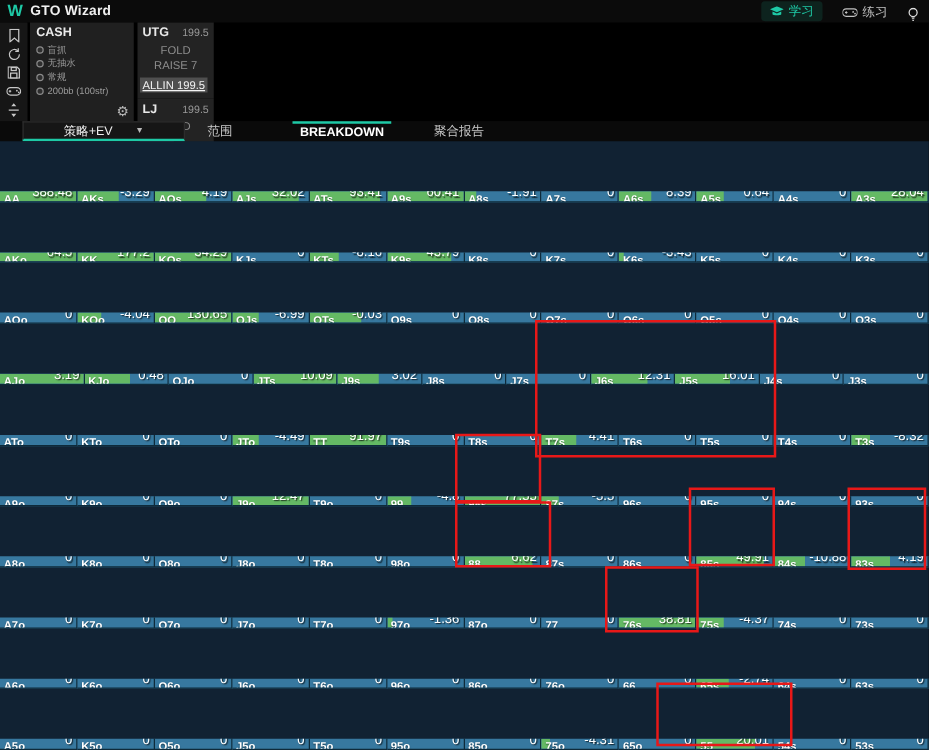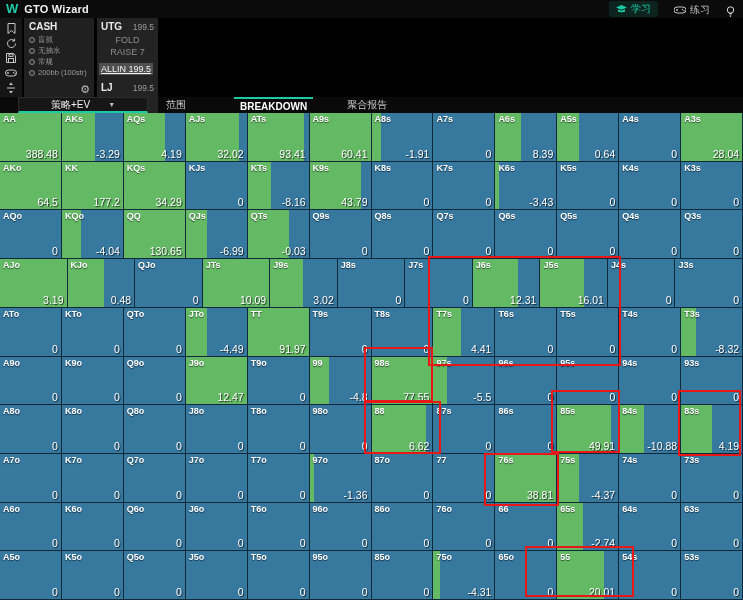--- a/index.html
+++ b/index.html
@@ -14,21 +14,21 @@
   #topbar .right { margin-left:auto; display:flex; align-items:flex-end; gap:16px; }
   .tb-btn { display:flex; align-items:center; gap:4px; font-size:10px; cursor:pointer; }
   .tb-btn.study { color:var(--accent); background:rgba(30,201,166,.13); padding:1px 7px; border-radius:3px; }
   .tb-btn.practice { color:#c2c2c2; }
   .tb-ico { display:inline-block; }
 
   
   #posrow { height:79px; background:#000; display:flex; align-items:stretch; }
   #sidebar { width:22px; background:#161616; display:flex; flex-direction:column; align-items:center; padding:4px 0 3px; justify-content:space-between; }
   .sb-ico { width:13px; height:12px; display:flex; align-items:center; justify-content:center; cursor:pointer; }
-  #cashpanel { width:70px; background:#202020; margin-left:2px; margin-right:3px; padding:3px 4px 2px 5px; position:relative; }
+  #cashpanel { width:83px; background:#202020; margin-left:2px; margin-right:3px; padding:3px 4px 2px 5px; position:relative; }
   #cashpanel .title { color:#eaeaea; font-weight:bold; font-size:10px; margin-bottom:2px; }
   .cash-item { display:flex; align-items:center; gap:3px; color:#9a9a9a; font-size:7.5px; line-height:11px; white-space:nowrap; }
   .coin { width:6px; height:6px; border-radius:50%; border:1px solid #8a8a8a; background:#2e2e2e; flex:0 0 auto; }
   #gear { position:absolute; right:4px; bottom:1px; color:#b5b5b5; font-size:11px; cursor:pointer; }
   .pos { width:61px; margin-right:20px; background:#232323; padding:3px 4px; color:#9a9a9a; }
   .pos .hd { display:flex; justify-content:space-between; align-items:baseline; margin-bottom:2px; }
   .pos .nm { color:#e8e8e8; font-weight:bold; font-size:10px; }
   .pos .st { color:#9a9a9a; font-size:8.5px; }
   .pos .act { font-size:9px; line-height:12px; color:#8d8d8d; white-space:nowrap;text-align:center; }
   .pos .act.hl { background:#4f4f4f; color:#f2f2f2; padding:0 2px; margin-left:-2px; display:inline-block;text-decoration:underline; }
@@ -41,21 +41,21 @@
   #tabbar { height:16px; background:#0a0a0a; display:flex; align-items:stretch; font-size:10px; color:#c9c9c9; }
   #strategy-dd { width:130px; margin-left:18px; background:#161616; border:1px solid #2c2c2c; border-bottom:2px solid var(--accent); display:flex; align-items:center; justify-content:center; gap:18px; color:#eee; cursor:pointer; }
   #strategy-dd .caret { font-size:7px; color:#bbb; }
   .tab { display:flex; align-items:center; padding:0 6px; cursor:pointer; }
   .tab.range { margin-left:12px; }
   .tab.breakdown { margin-left:42px; color:#fff; font-weight:bold; border-top:2px solid var(--accent); }
   .tab.aggregate { margin-left:28px; }
 
   
   #matrix { position:absolute; left:0; top:113px; width:743px; height:487px; display:flex; flex-direction:column; background:#123; }
-  .mrow { flex:1 1 0; display:flex; }
+  .mrow { flex:1 1 0; display:flex;margin-top:40px; }
   .cell { flex:1 1 0; position:relative; background:var(--fold); border-right:1px solid rgba(7,28,40,.85); border-bottom:1px solid rgba(7,28,40,.85); overflow:hidden; cursor:pointer; }
   .bar { position:absolute; left:0; top:0; bottom:0; background:var(--call); }
   .hand { position:absolute; top:1px; left:3px; color:#fff; font-size:9px; font-weight:bold; z-index:2; text-shadow:0 1px 1px rgba(0,0,0,.55); }
   .ev { position:absolute; bottom:1px; right:3px; color:#fff; font-size:10.5px; z-index:2; text-shadow:1px 1px 1px rgba(0,0,0,.75); }
 
   
   #overlays { position:absolute; inset:0; pointer-events:none; z-index:5; }
   .redbox { position:absolute; border:2px solid var(--red); }
 
   svg { display:block; }

